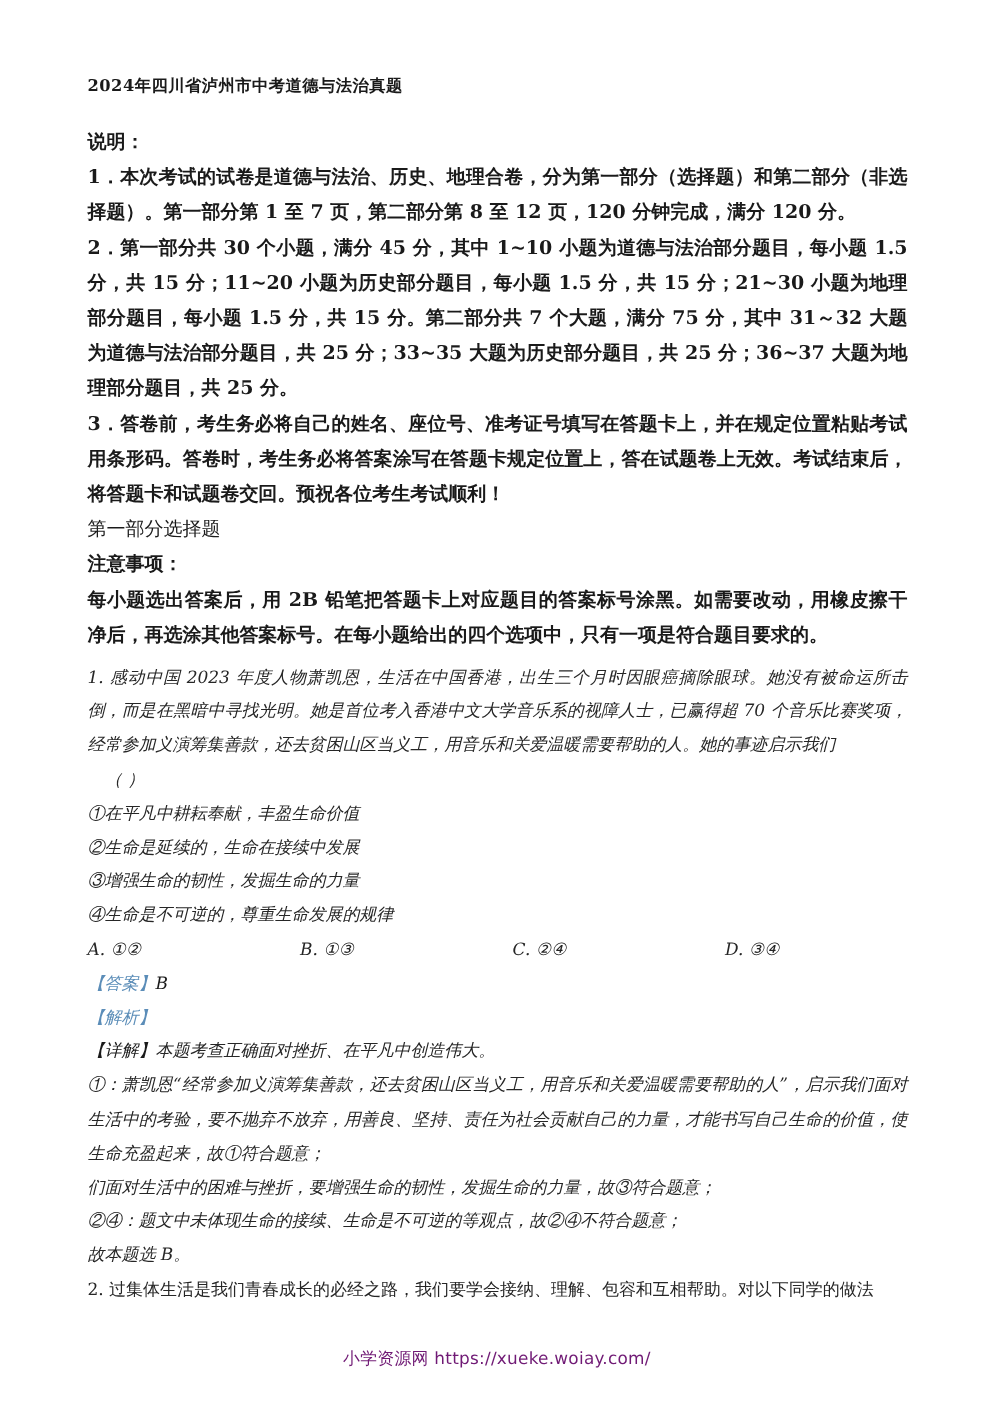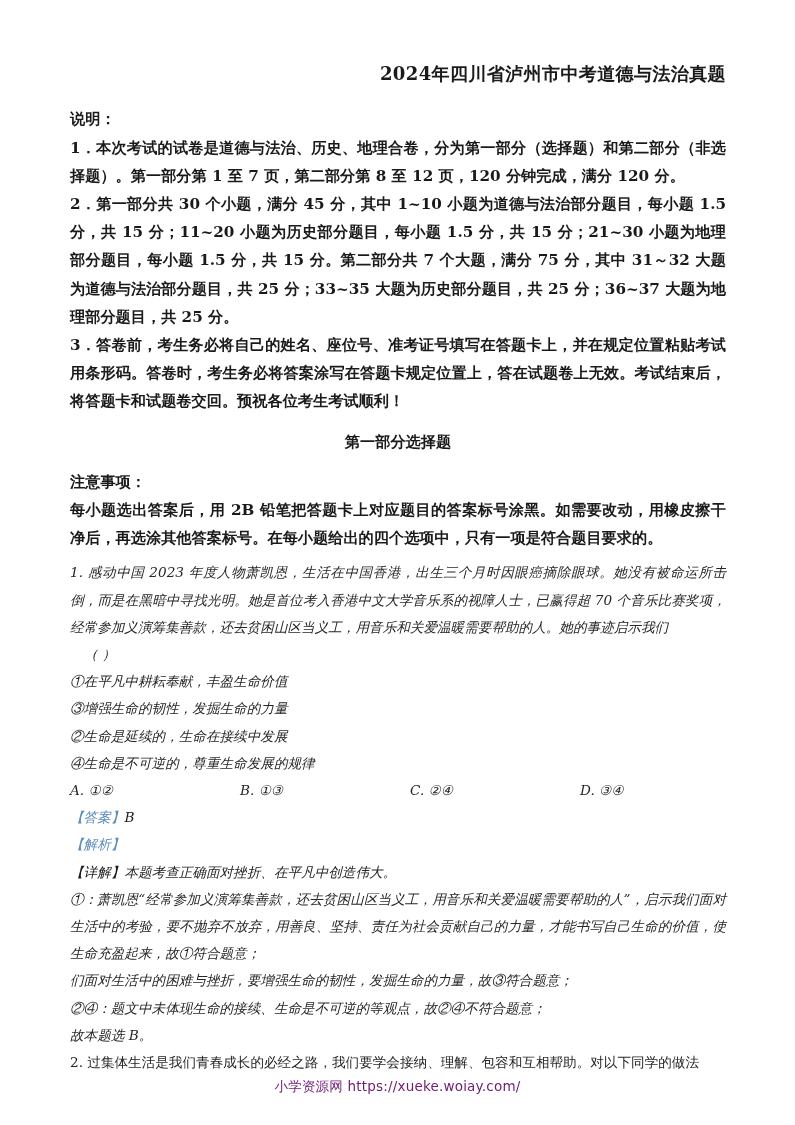--- a/index.html
+++ b/index.html
@@ -23,47 +23,46 @@
   }
   .content {
     position: absolute;
     left: 70px;
     top: 62px;
     width: 656px;
   }
 
   
   .doc-title {
-    text-align: right;
-    font-size: 18px;
+    text-align: left;
+    font-size: 13px;
     font-weight: bold;
     letter-spacing: 0.4px;
     margin: 0 0 20px 0;
     line-height: 1.3;
   }
 
   
   .instructions {
     font-size: 15.2px;
     font-weight: bold;
     line-height: 28.2px;
     text-align: justify;
     text-justify: inter-ideograph;
   }
   .instructions p {
     margin: 0;
     text-indent: 0;
   }
 
   .section-heading {
-    text-align: center;
-    font-size: 15.2px;
-    font-weight: bold;
-    line-height: 28.2px;
-    margin: 12px;
+    font-size: 15.2px;
+    font-weight: normal;
+    line-height: 28.2px;
+    margin: 0;
   }
 
   .notes-title {
     font-size: 15.2px;
     font-weight: bold;
     line-height: 28.2px;
     margin: 0;
   }
   .notes-body {
     font-size: 15.2px;
@@ -169,22 +168,22 @@
     <p class="section-heading">第一部分选择题</p>
 
     <p class="notes-title">注意事项：</p>
     <p class="notes-body">每小题选出答案后，用 2B 铅笔把答题卡上对应题目的答案标号涂黑。如需要改动，用橡皮擦干净后，再选涂其他答案标号。在每小题给出的四个选项中，只有一项是符合题目要求的。</p>
 
     <div class="q-block">
       <p class="q-stem">1. 感动中国 2023 年度人物萧凯恩，生活在中国香港，出生三个月时因眼癌摘除眼球。她没有被命运所击倒，而是在黑暗中寻找光明。她是首位考入香港中文大学音乐系的视障人士，已赢得超 70 个音乐比赛奖项，经常参加义演筹集善款，还去贫困山区当义工，用音乐和关爱温暖需要帮助的人。她的事迹启示我们</p>
       <p class="q-paren">（    ）</p>
 
       <p class="q-item">①在平凡中耕耘奉献，丰盈生命价值</p>
+      <p class="q-item">②生命是延续的，生命在接续中发展</p>
       <p class="q-item">③增强生命的韧性，发掘生命的力量</p>
-      <p class="q-item">②生命是延续的，生命在接续中发展</p>
       <p class="q-item">④生命是不可逆的，尊重生命发展的规律</p>
 
       <div class="opt-row">
         <span class="opt">A. ①②</span>
         <span class="opt">B. ①③</span>
         <span class="opt">C. ②④</span>
         <span class="opt">D. ③④</span>
       </div>
 
       <p class="ans-line"><span class="tag">【答案】</span><span class="ans-val">B</span></p>

